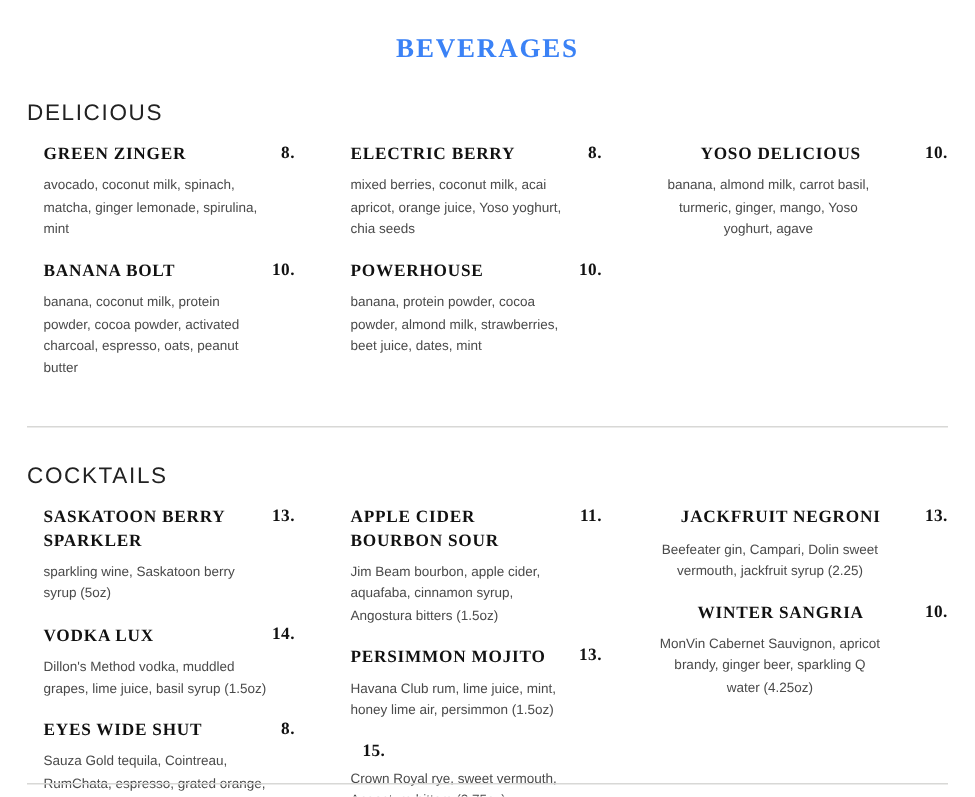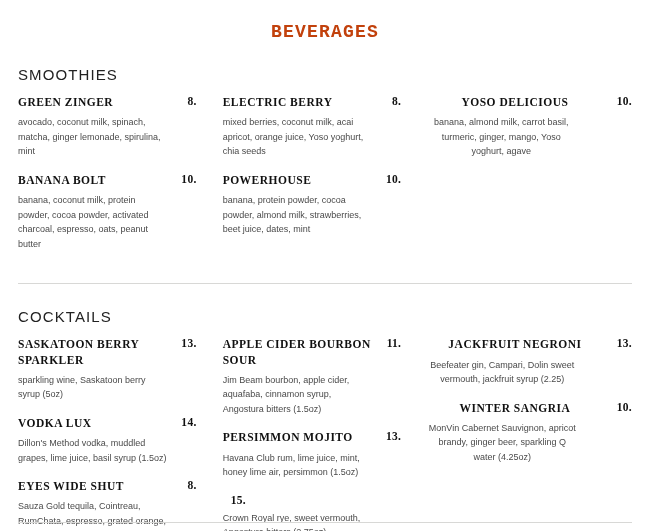--- a/index.html
+++ b/index.html
@@ -16,28 +16,28 @@
   }
   .page {
     width: 650px;
     height: 531px;
     box-sizing: border-box;
     padding: 0 18px;
     position: relative;
   }
   .page-title {
     text-align: center;
-    font-family: Liberation Mono, monospace;
+    font-family: Liberation Serif, serif;
     font-weight: bold;
     font-size: 18px;
     letter-spacing: 1.2px;
     padding-top: 22px;
     padding-bottom: 0;
     margin: 0;
-    color: #c2410c;
+    color: #3b82f6;
   }
   .section {
     margin-top: 24px;
   }
   .section-title {
     font-family: "Liberation Sans", sans-serif;
     font-size: 15px;
     letter-spacing: 1.1px;
     color: #222;
     font-weight: 400;
@@ -56,20 +56,21 @@
     width: 33.33%;
     box-sizing: border-box;
     padding-right: 26px;
   }
   .col:last-child {
     padding-right: 0;
     text-align: center;
   }
   .item {
     margin-bottom: 14px;
+    margin-left: 11px;
   }
   .item-head {
     display: flex;
     align-items: flex-start;
     justify-content: space-between;
     gap: 6px;
   }
   .item-name {
     font-family: "Liberation Serif", serif;
     font-weight: bold;
@@ -108,21 +109,21 @@
   }
 </style>
 </head>
 <body>
 
 <div class="page">
 
   <h1 class="page-title">BEVERAGES</h1>
 
   <div class="section smoothies">
-    <h2 class="section-title">SMOOTHIES</h2>
+    <h2 class="section-title">DELICIOUS</h2>
     <div class="cols">
 
       <div class="col">
         <div class="item">
           <div class="item-head">
             <div class="item-name">GREEN ZINGER</div>
             <div class="item-price">8.</div>
           </div>
           <div class="item-desc">avocado, coconut milk, spinach, matcha, ginger lemonade, spirulina, mint</div>
         </div>

